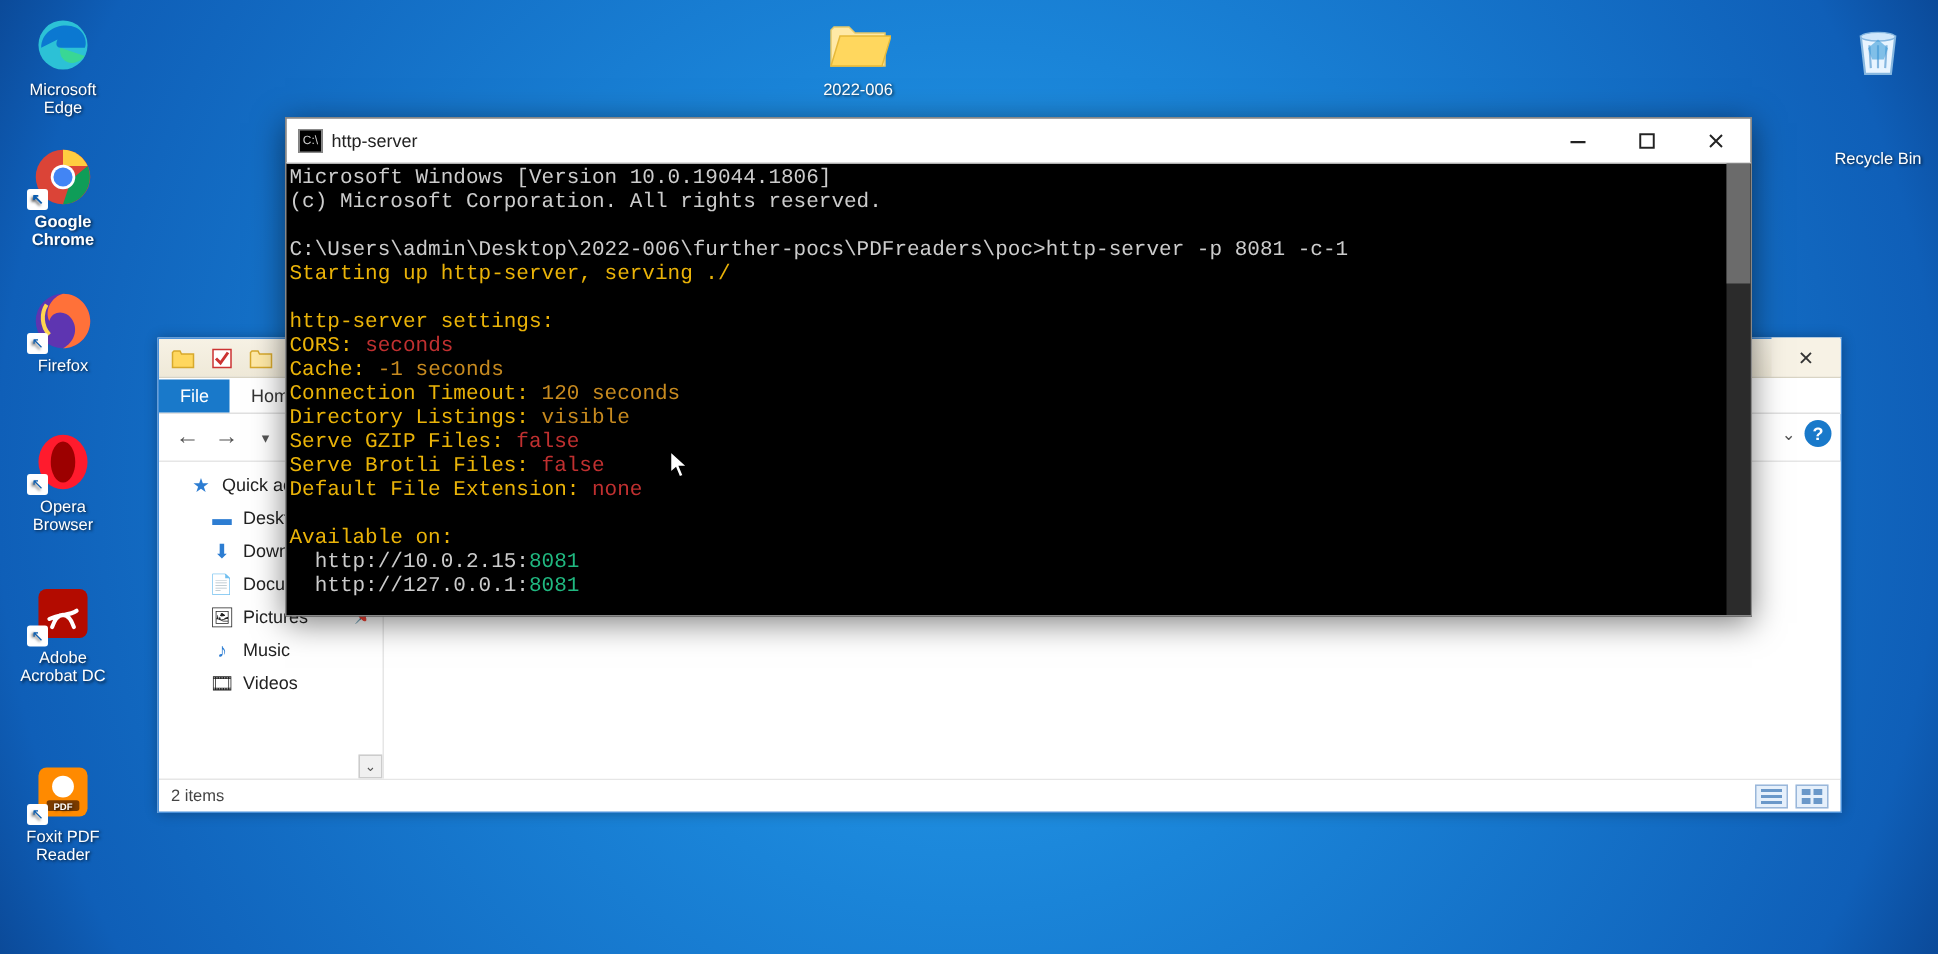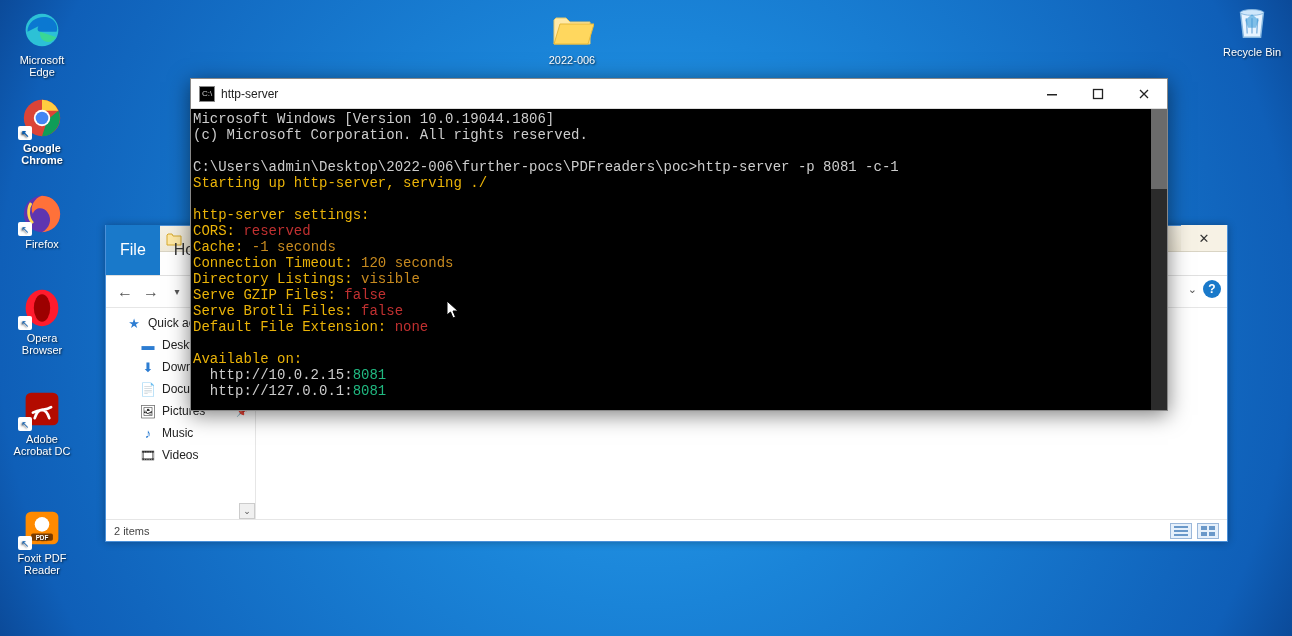--- a/index.html
+++ b/index.html
@@ -62,22 +62,22 @@
     width: 20px; height: 20px;
     display: flex; align-items: center; justify-content: center;
     font-size: 13px; color: #444;
   }
   .explorer .ribbon-tabs {
     height: 24px; display: flex; align-items: flex-end;
     background: #fff;
     border-bottom: 1px solid #e0e0e0;
   }
   .ribbon-tabs .tab {
-    padding: 16px 14px;
-    font-size: 16px;
+    padding: 4px 14px;
+    font-size: 12px;
     color: #333;
   }
   .ribbon-tabs .tab.active {
     background: #1979ca;
     color: #fff;
   }
   .explorer .navbar {
     height: 32px; display: flex; align-items: center; gap: 4px; padding: 0 8px;
     border-bottom: 1px solid #e6e6e6;
   }
@@ -298,21 +298,21 @@
 <div class="desktop-icon" style="left:534px; top:8px;">
   <div class="img">
     <svg viewBox="0 0 44 44" width="44" height="44">
         <path d="M4 12 L4 36 L40 36 L40 14 L20 14 L16 10 L6 10 Z" fill="#ffe9a6" stroke="#e6c96a"></path>
         <path d="M4 36 L10 16 L44 16 L38 36 Z" fill="#ffd75e" stroke="#e6b93a"></path>
       </svg>
   </div>
   <span>2022-006</span>
 </div>
 
-<div class="desktop-icon" style="left:1214px; top:0;">
+<div class="desktop-icon" style="left:1214px; top:12px;gap:42px;">
   <div class="img">
     <svg viewBox="0 0 44 44" width="42" height="42">
         <path d="M10 12 L34 12 L31 38 L13 38 Z" fill="#e8f4ff" stroke="#86b7e0" stroke-width="1.5"></path>
         <ellipse cx="22" cy="12" rx="12" ry="3" fill="#cfe7fb" stroke="#86b7e0"></ellipse>
         <path d="M16 18 L17 34 M22 18 L22 34 M28 18 L27 34" stroke="#86b7e0" stroke-width="1.5"></path>
         <path d="M15 20 L22 14 L29 20 L26 28 L18 28 Z" fill="#3a9bd9" opacity=".6"></path>
       </svg>
   </div>
   <span>Recycle Bin</span>
 </div>
@@ -438,21 +438,21 @@
     </div>
   </div>
   <div class="body">
     <div class="term-line c-white">Microsoft Windows [Version 10.0.19044.1806]</div>
     <div class="term-line c-white">(c) Microsoft Corporation. All rights reserved.</div>
     <div class="term-line">&nbsp;</div>
     <div class="term-line"><span class="c-white">C:\Users\admin\Desktop\2022-006\further-pocs\PDFreaders\poc&gt;</span><span class="c-white">http-server -p 8081 -c-1</span></div>
     <div class="term-line c-yellow">Starting up http-server, serving ./</div>
     <div class="term-line">&nbsp;</div>
     <div class="term-line c-yellow">http-server settings:</div>
-    <div class="term-line"><span class="c-yellow">CORS:</span><span class="c-red"> reserved</span></div>
+    <div class="term-line"><span class="c-yellow">CORS:</span><span class="c-red"> seconds</span></div>
     <div class="term-line"><span class="c-yellow">Cache:</span><span class="c-orange"> -1 seconds</span></div>
     <div class="term-line"><span class="c-yellow">Connection Timeout:</span><span class="c-orange"> 120 seconds</span></div>
     <div class="term-line"><span class="c-yellow">Directory Listings:</span><span class="c-orange"> visible</span></div>
     <div class="term-line"><span class="c-yellow">Serve GZIP Files:</span><span class="c-red"> false</span></div>
     <div class="term-line"><span class="c-yellow">Serve Brotli Files:</span><span class="c-red"> false</span></div>
     <div class="term-line"><span class="c-yellow">Default File Extension:</span><span class="c-red"> none</span></div>
     <div class="term-line">&nbsp;</div>
     <div class="term-line c-yellow">Available on:</div>
     <div class="term-line"><span class="c-white">  http://10.0.2.15:</span><span class="c-cyan">8081</span></div>
     <div class="term-line"><span class="c-white">  http://127.0.0.1:</span><span class="c-cyan">8081</span></div>

